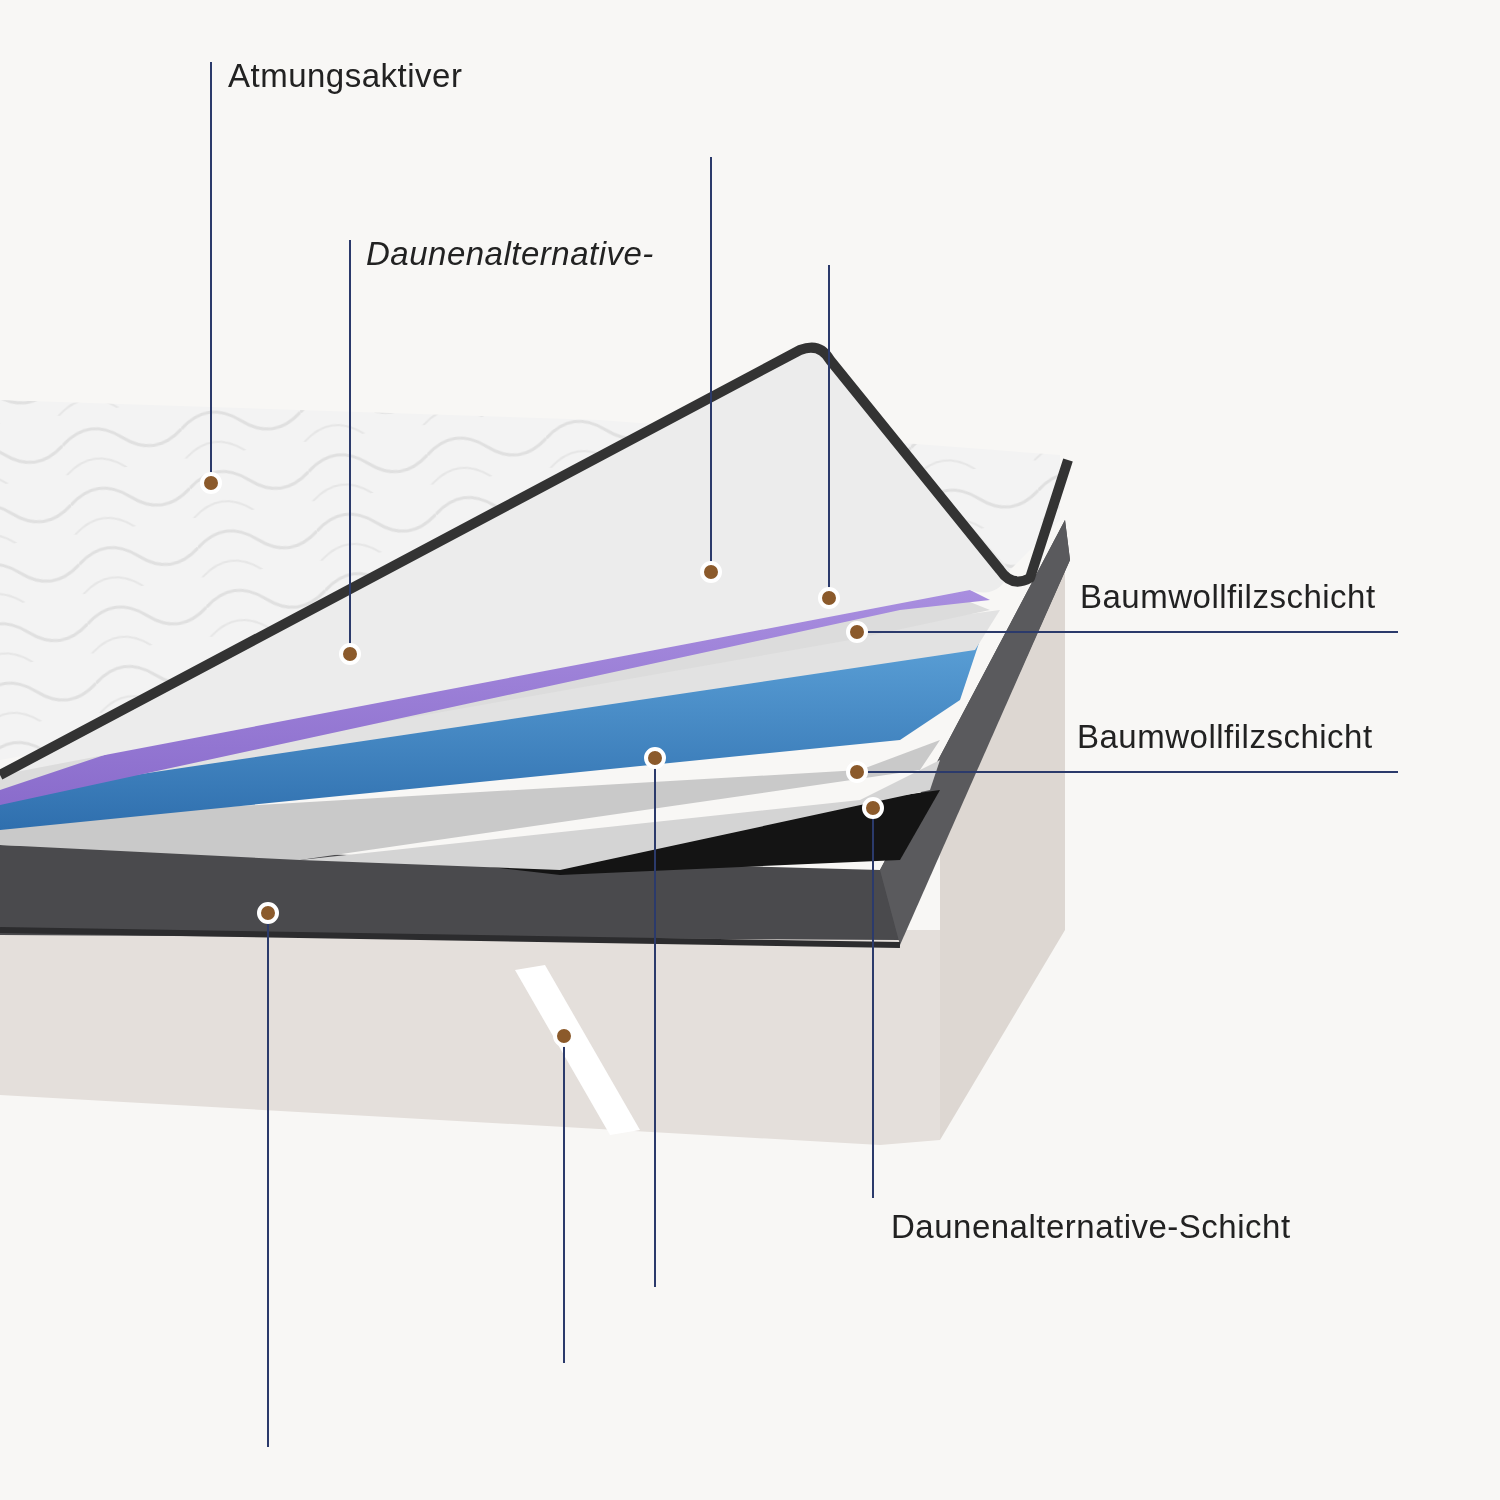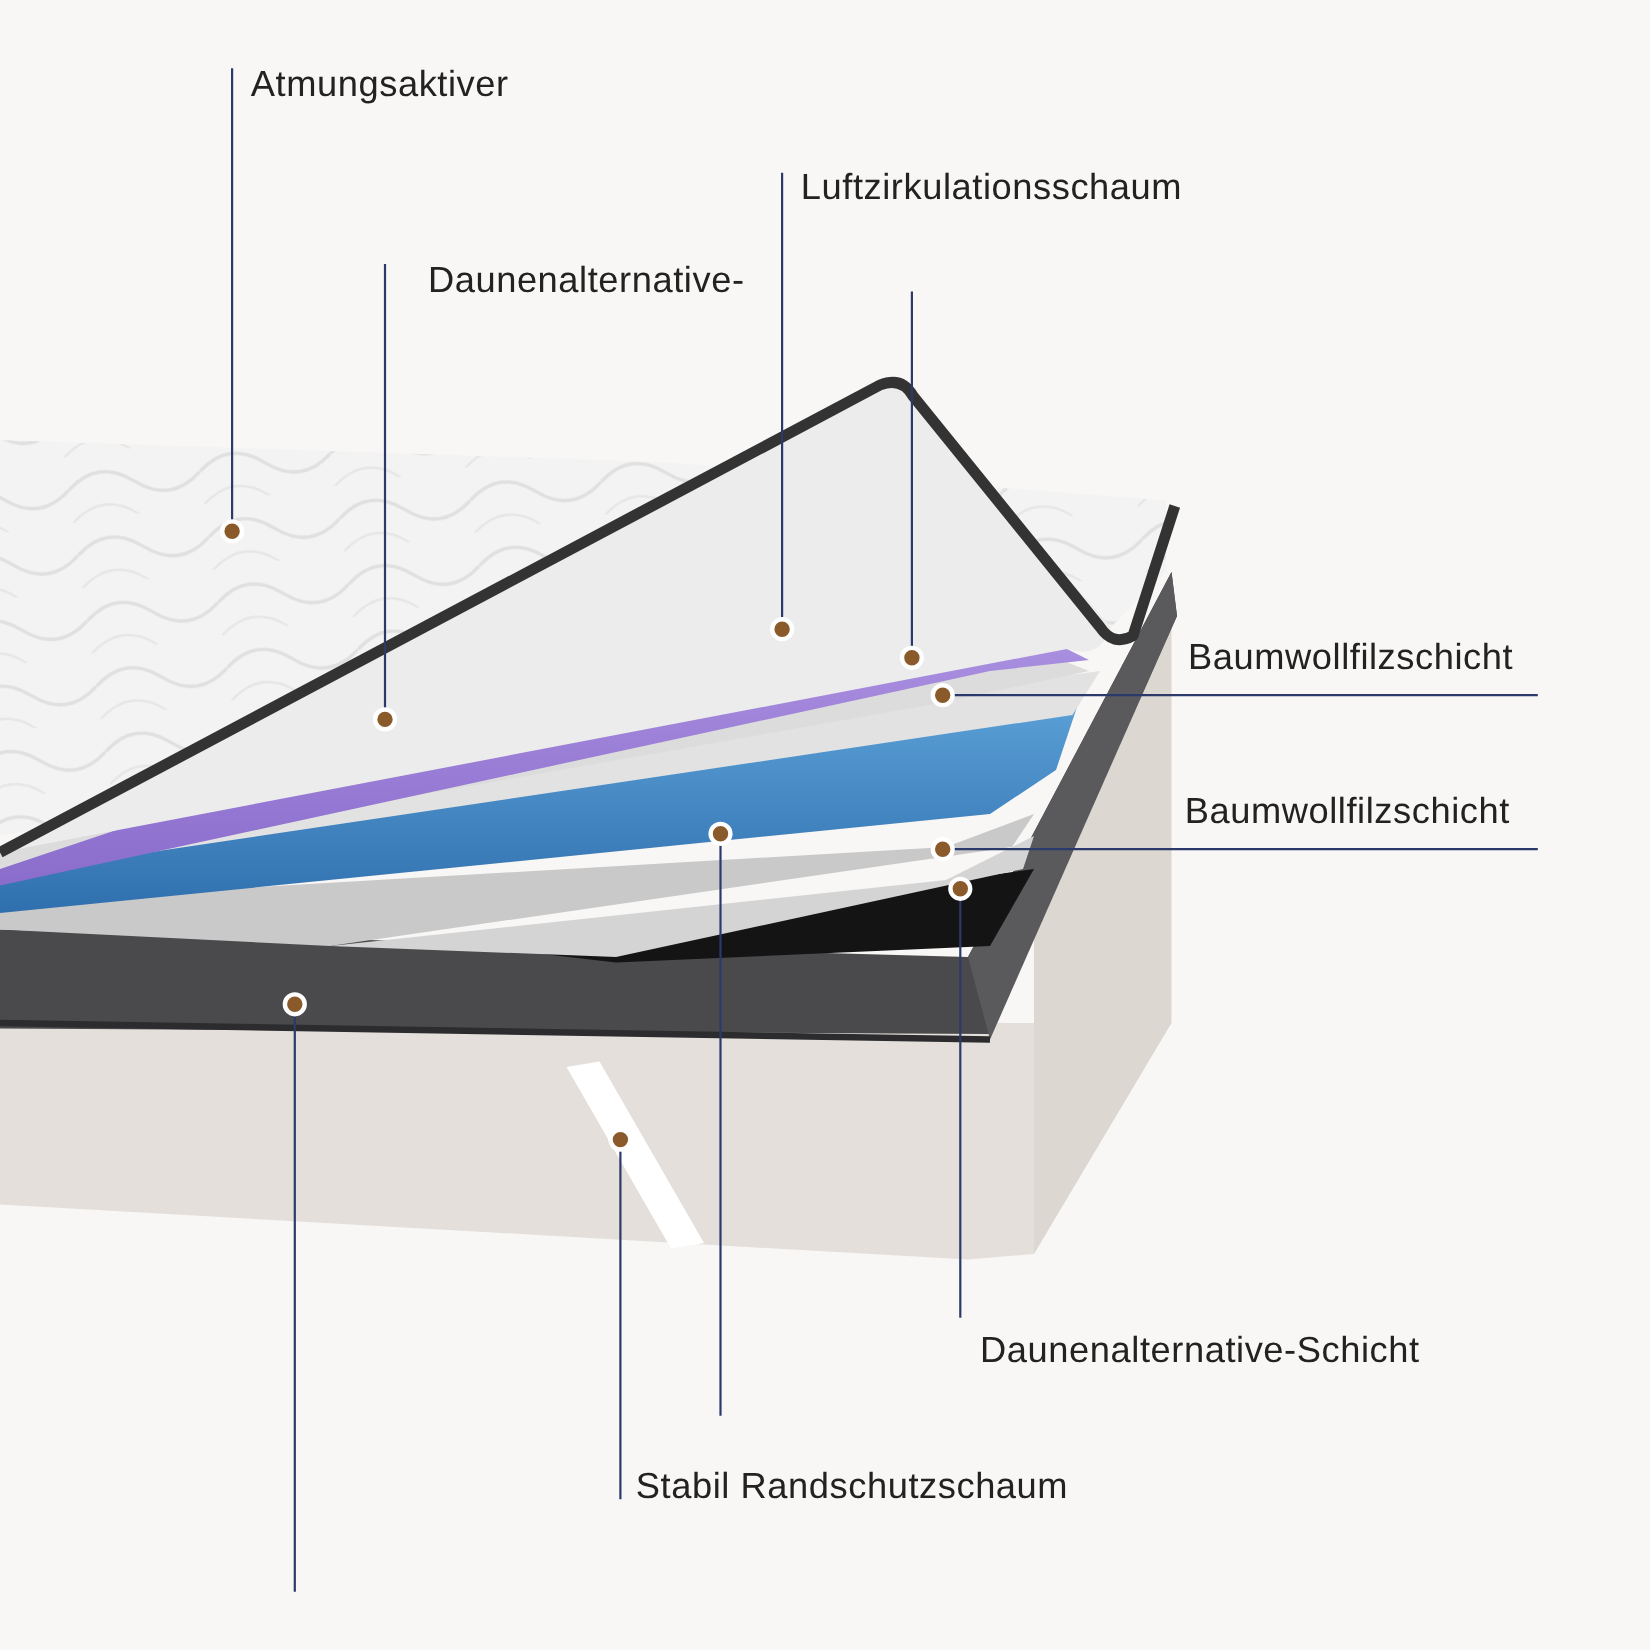--- a/index.html
+++ b/index.html
@@ -95,22 +95,20 @@
       <circle cx="873" cy="808" r="9"></circle>
       <circle cx="268" cy="913" r="9"></circle>
       <circle cx="564" cy="1036" r="9"></circle>
     </g>
   </svg>
 
   <div class="label two" style="left:228px; top:54px;">
     <div>Atmungsaktiver</div>
   </div>
 
-  <div class="label two" style="left:389px; top:232px;">
+  <div class="label two" style="left:366px; top:232px;font-style:italic;">
     <div>Daunenalternative-</div>
   </div>
 
-  <div class="label" style="left:728px; top:148px;">Luftzirkulationsschaum</div>
   <div class="label" style="left:1080px; top:575px;">Baumwollfilzschicht</div>
   <div class="label" style="left:1077px; top:715px;">Baumwollfilzschicht</div>
   <div class="label" style="left:891px; top:1165px;margin-top:40px;">Daunenalternative-Schicht</div>
-  <div class="label" style="left:578px; top:1329px;">Stabil Randschutzschaum</div>
 </div>
 
 </body></html>

